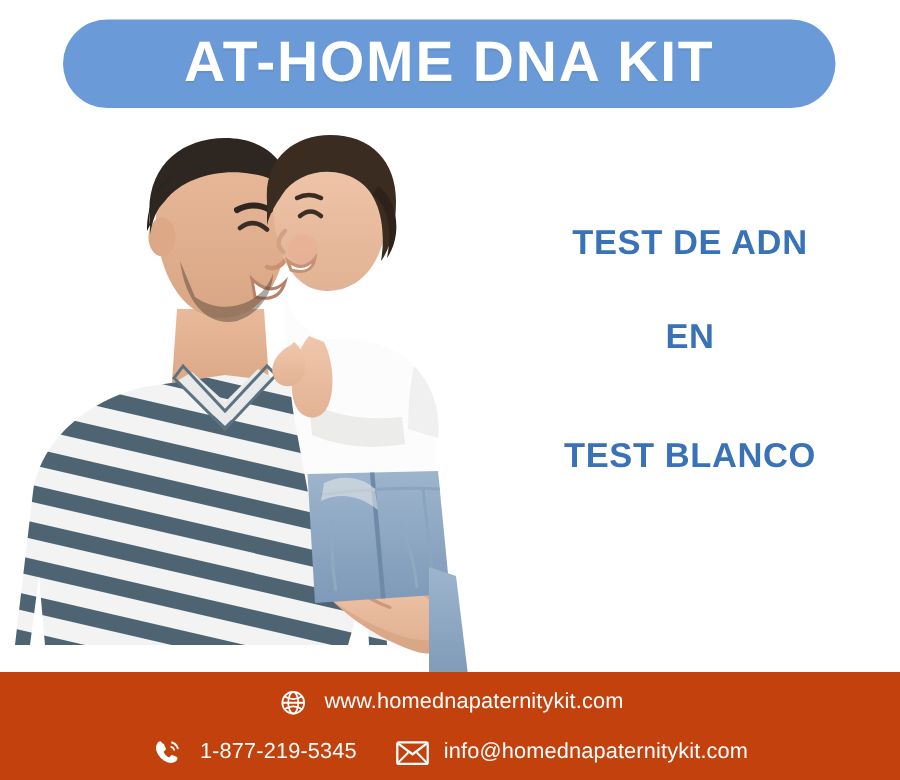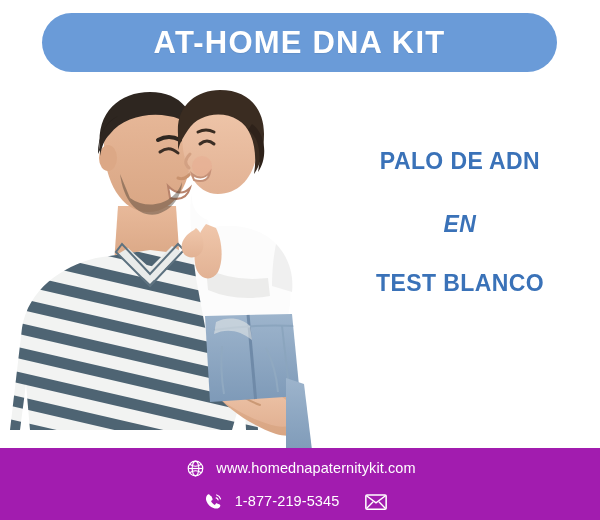--- a/index.html
+++ b/index.html
@@ -17,21 +17,21 @@
     left:42px; top:13px;
     width:515px; height:59px;
     background:#6a9bd8;
     border-radius:30px;
     display:flex;
     align-items:center;
     justify-content:center;
   }
   .banner-text {
     color:#ffffff;
-    font-size:31px;
+    font-size:38px;
     font-weight:bold;
     letter-spacing:1.2px;
     white-space:nowrap;
     text-shadow:0 1px 1px rgba(0,0,0,.08);
   }
 
   
   .photo {
     position:absolute;
     left:0px; top:78px;
@@ -49,28 +49,28 @@
   }
   .headline .line {
     color:#3a72b8;
     font-size:23px;
     font-weight:bold;
     letter-spacing:.4px;
     line-height:1;
     white-space:nowrap;
   }
   .headline .line.l1 { margin-bottom:40px; }
-  .headline .line.l2 { margin-bottom:36px;font-style:italic; }
+  .headline .line.l2 { margin-bottom:56px; }
 
   
   .footer {
     position:absolute;
     left:0; top:448px;
     width:600px; height:72px;
-    background:#a21caf;
+    background:#c2410c;
     display:flex;
     flex-direction:column;
     align-items:center;
     justify-content:center;
     padding-top:2px;
   }
   .footer-row {
     display:flex;
     align-items:center;
     justify-content:center;
@@ -219,21 +219,21 @@
       <path d="M222 268 q-2 24 2 48" stroke="#90a9c1" stroke-width="2" fill="none"></path>
     </g>
 
     <path d="M286 300 L304 306 L312 372 L286 376 Z" fill="url(#denim)"></path>
 
     <path d="M216 244 C228 238 242 240 250 248 L252 262 C240 252 226 250 214 256 Z" fill="#e9ebea" opacity=".55"></path>
   </svg>
 </div>
 
 <div class="headline">
-  <div class="line l1">PALO DE ADN</div>
+  <div class="line l1">TEST DE ADN</div>
   <div class="line l2">EN</div>
   <div class="line l3">TEST BLANCO</div>
 </div>
 
 <div class="footer">
 
   <div class="footer-row row1">
     <div class="footer-item">
       <span class="footer-icon">
         <svg width="19" height="19" viewBox="0 0 24 24" fill="none" stroke="#ffffff" stroke-width="1.5">
@@ -265,16 +265,17 @@
     </div>
 
     <div class="footer-item">
       <span class="footer-icon">
         <svg width="22" height="18" viewBox="0 0 26 20">
           <rect x="1" y="1.6" width="24" height="17" rx="1.4" fill="none" stroke="#ffffff" stroke-width="1.8"></rect>
           <path d="M1.8 2.6 L13 11 L24.2 2.6" fill="none" stroke="#ffffff" stroke-width="1.8"></path>
           <path d="M1.8 17.6 L9.6 9.6 M24.2 17.6 L16.4 9.6" fill="none" stroke="#ffffff" stroke-width="1.6"></path>
         </svg>
       </span>
+      <span class="footer-text">info@homednapaternitykit.com</span>
     </div>
   </div>
 
 </div>
 
 </body></html>

